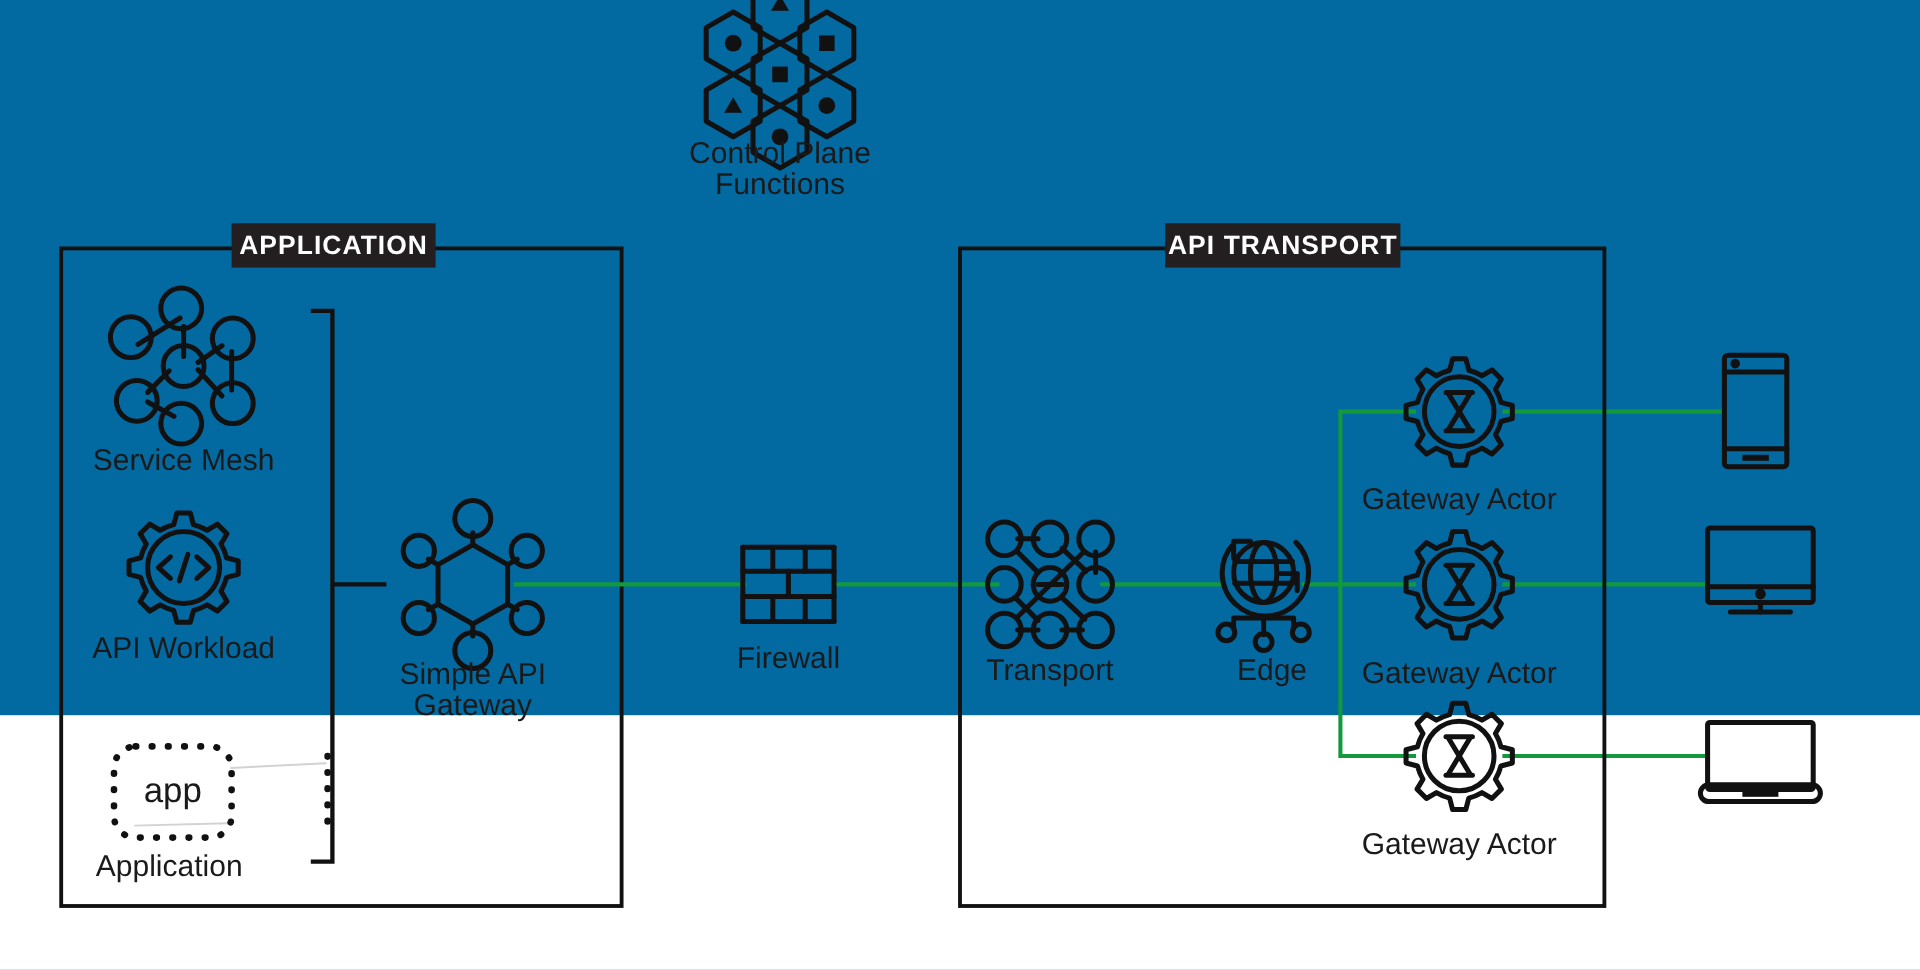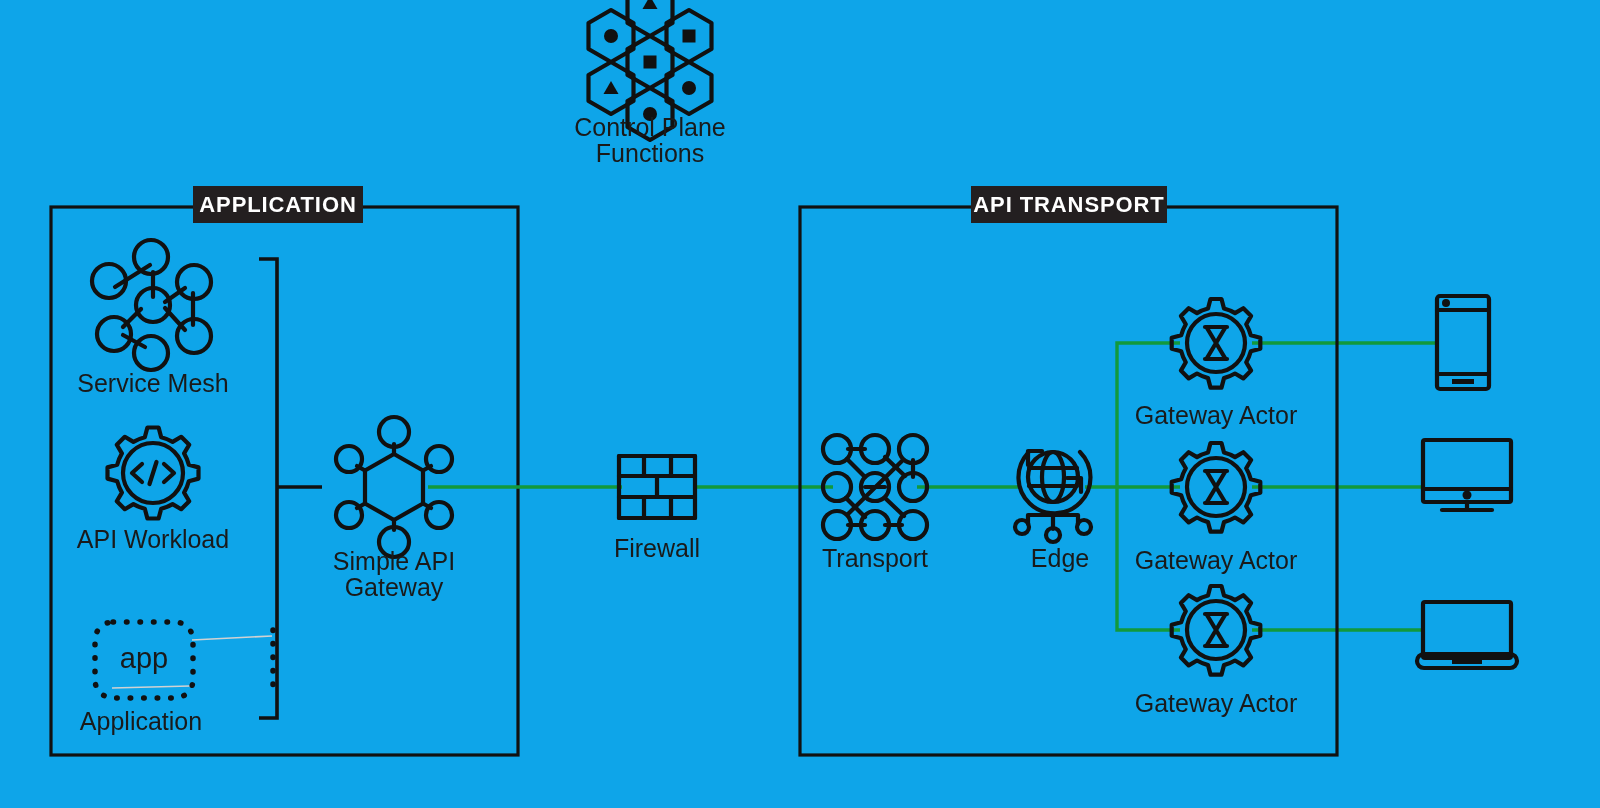--- a/index.html
+++ b/index.html
@@ -9,22 +9,22 @@
   }
   body {
     font-family: "Liberation Sans", sans-serif;
     width: 1600px;
     height: 808px;
     overflow: hidden;
   }
   #stage {
     position: relative;
     width: 1600px;
-    height: 808px;
-    background: #0ea5e9;
+    height: 596px;
+    background: #0369a1;
     text-decoration: underline;
   }
   svg.diagram {
     position: absolute;
     top: 0; left: 0;
     width: 1600px;
     height: 808px;
     display: block;
   }
   .lbl {

